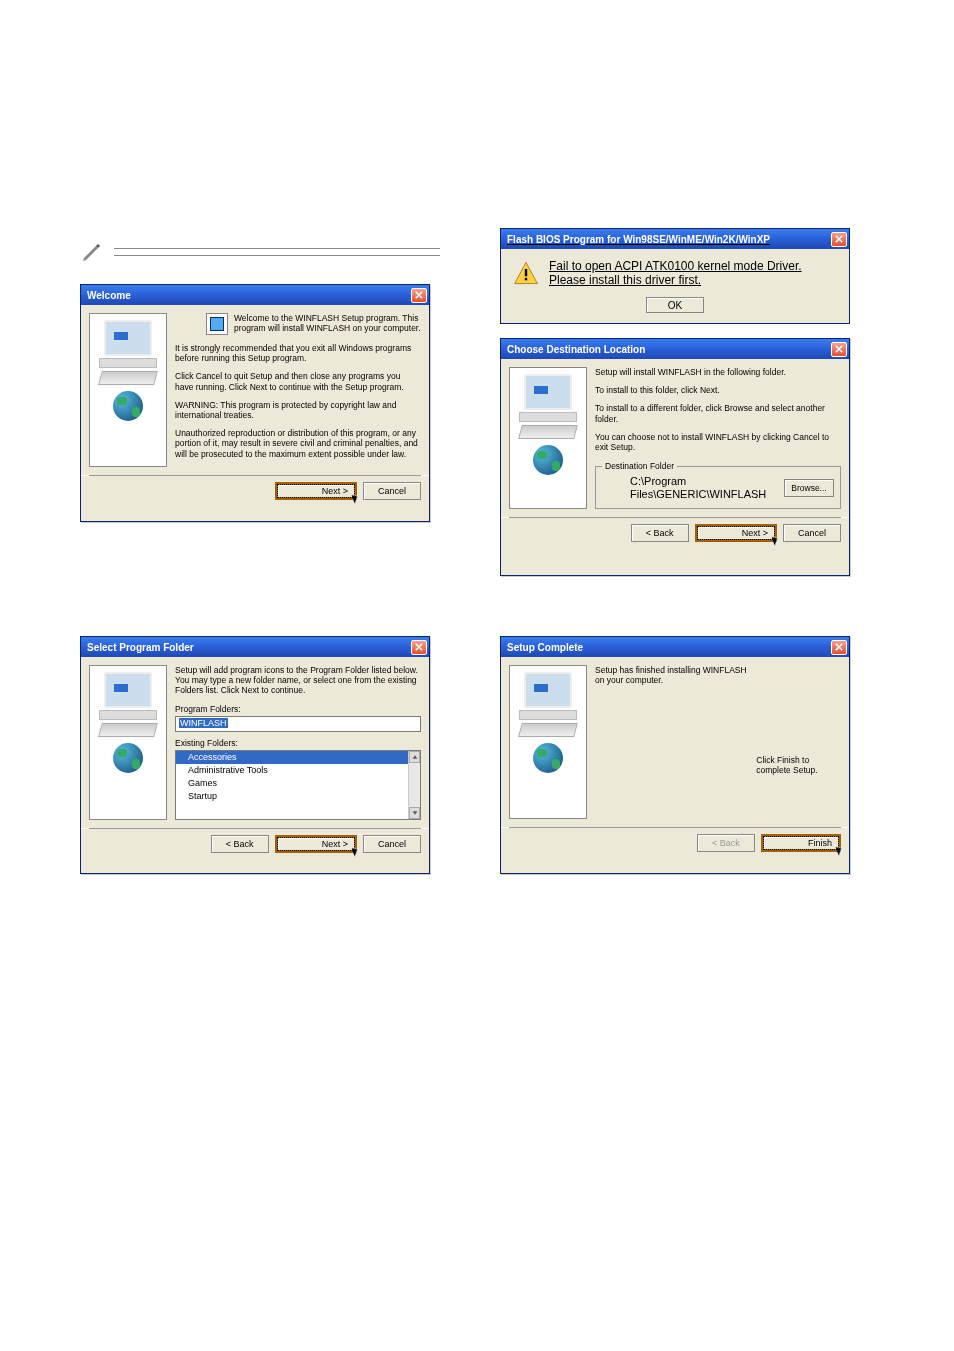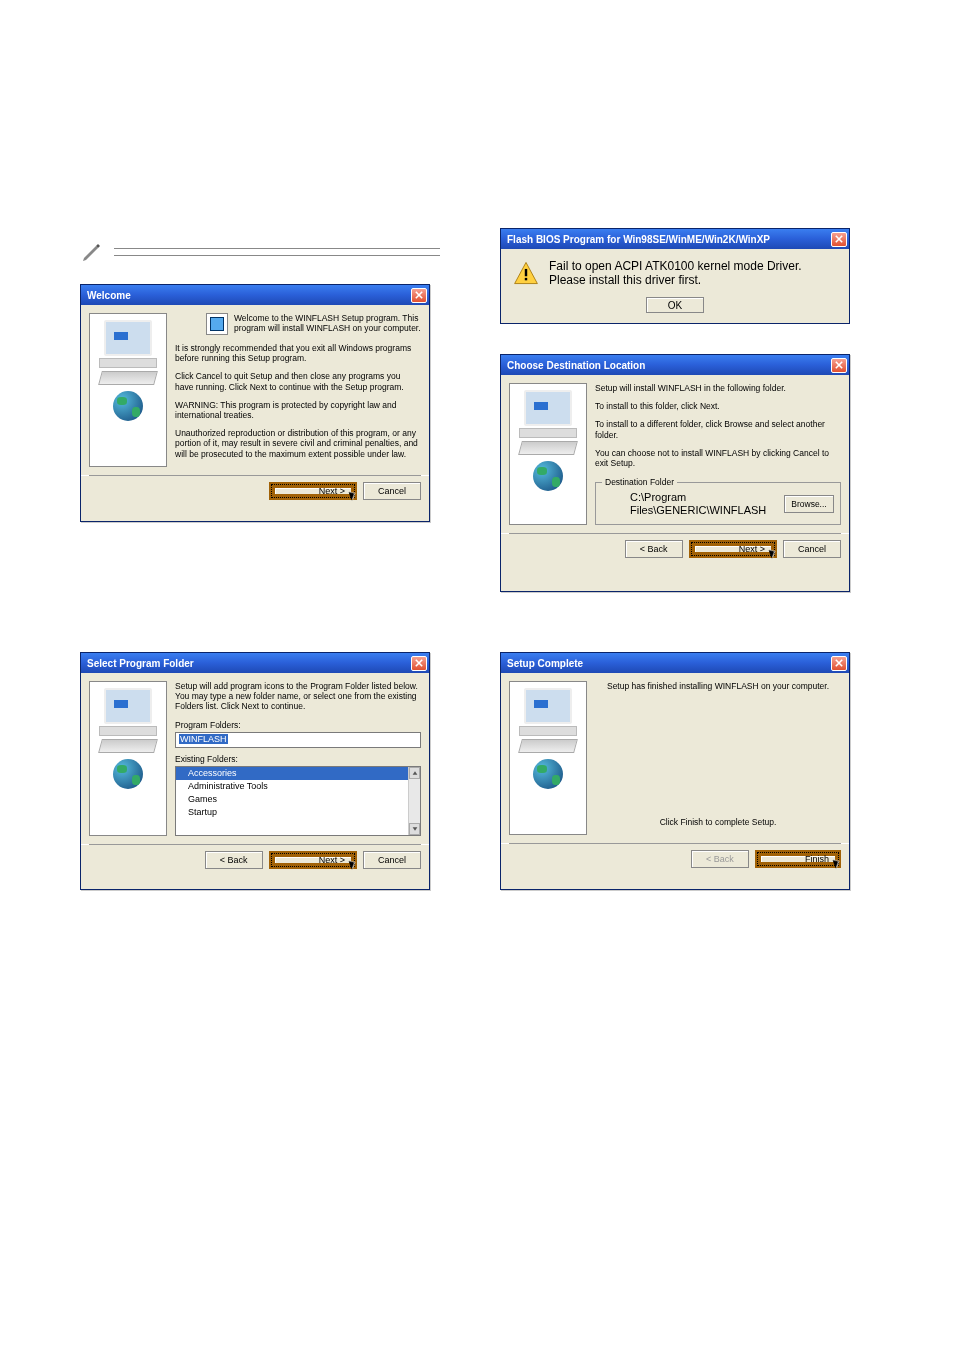--- a/index.html
+++ b/index.html
@@ -27,21 +27,21 @@
   }
   .note-lines {
     flex: 1;
   }
   .note-line {
     height: 1px;
     background: #888;
     margin: 6px 0;
   }
   .col { width: 350px; }
-  .right-top { margin-bottom: 30px; }
+  .right-top { margin-bottom: 14px; text-decoration: underline; }
 
   
   .dialog {
     border: 1px solid #0a246a;
     background: #ece9d8;
     width: 350px;
     font-size: 9px;
     color: #000;
     box-shadow: 1px 1px 0 rgba(0,0,0,0.2);
   }
@@ -167,21 +167,21 @@
     background: #ece9d8;
     border: 1px solid #888;
     font-size: 9px;
     display: flex;
     align-items: center;
     justify-content: center;
     box-shadow: inset 1px 1px 0 #fff;
     padding: 0 6px;
   }
   .btn.default {
-    border: 6px solid #a16207;
+    border: 3px solid #a16207;
     outline: 1px dotted #000;
     outline-offset: -3px;
     padding-left: 44px;
   }
   .btn.disabled { color: #999; }
   .cursor-arrow {
     position: relative;
   }
   .cursor-arrow::after {
     content:"";
@@ -459,21 +459,21 @@
               </svg>
           </span>
         </div>
         <div class="dlg-body" style="min-height:170px;">
           <div class="wizard-img">
             <div class="monitor"></div>
               <div class="base"></div>
               <div class="kb"></div>
               <div class="globe"></div>
           </div>
-          <div class="text-col" style="display:flex;flex-direction:column;justify-content:space-between;align-items:center;">
+          <div class="text-col" style="display:flex;flex-direction:row;justify-content:space-between;">
             <div class="row">Setup has finished installing WINFLASH on your computer.</div>
             <div class="row" style="margin-top:90px;">Click Finish to complete Setup.</div>
           </div>
         </div>
         <div class="btn-row">
           <span class="btn disabled">&lt; Back</span>
           <span class="btn default cursor-arrow">Finish</span>
         </div>
       </div>
     </div>

